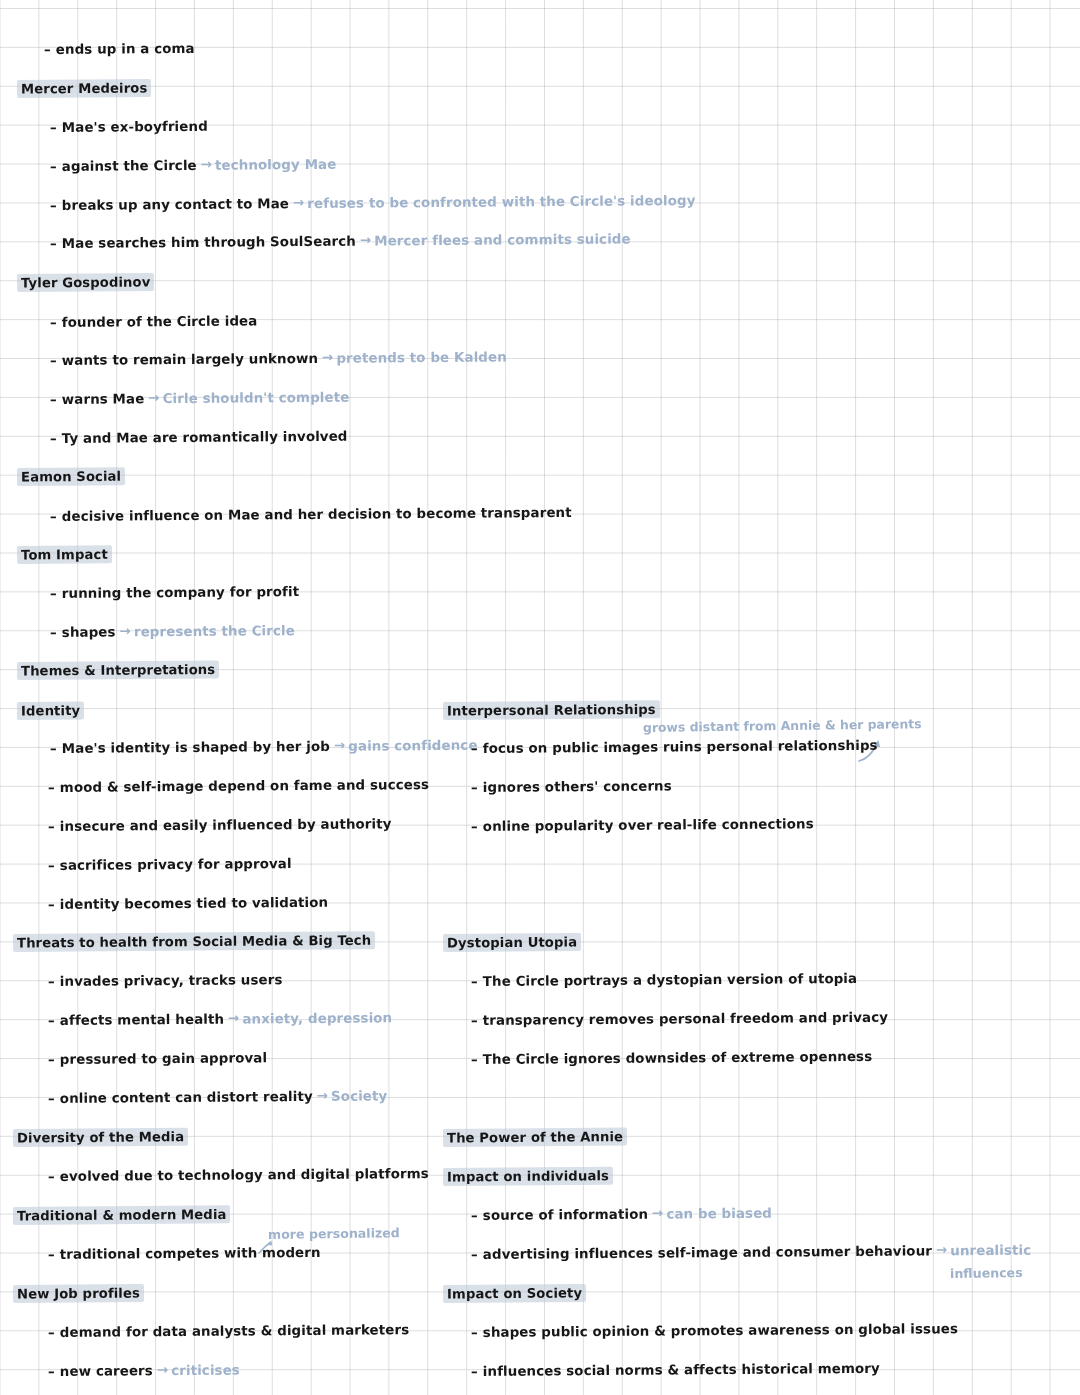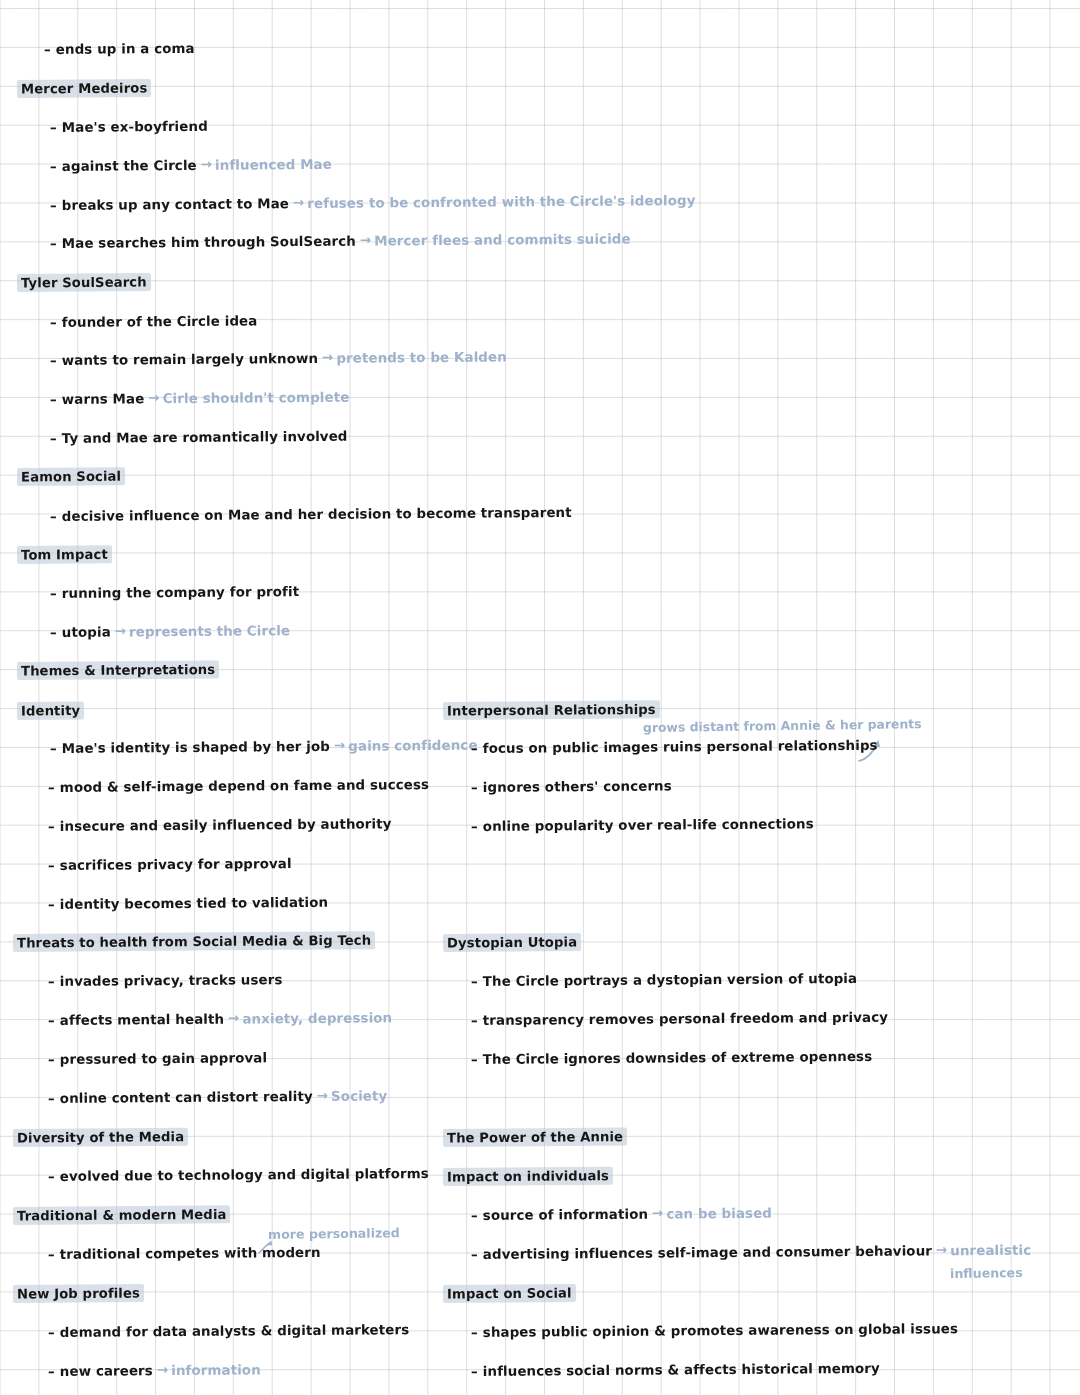--- a/index.html
+++ b/index.html
@@ -97,31 +97,31 @@
       <span class="dash">–</span><span>ends up in a coma</span>
     </div>
 
     <div class="line h-main" style="left:17px;top:81px;">
       <span class="hl">Mercer Medeiros</span>
     </div>
     <div class="line bullet" style="left:50px;top:120px;">
       <span class="dash">–</span><span>Mae's ex-boyfriend</span>
     </div>
     <div class="line bullet" style="left:50px;top:159px;">
-      <span class="dash">–</span><span>against the Circle</span><span class="ann"><span class="arw">→</span><span>influenced Mae</span></span>
+      <span class="dash">–</span><span>against the Circle</span><span class="ann"><span class="arw">→</span><span>technology Mae</span></span>
     </div>
     <div class="line bullet" style="left:50px;top:198px;">
       <span class="dash">–</span><span>breaks up any contact to Mae</span><span class="ann"><span class="arw">→</span><span>refuses to be confronted with the Circle's ideology</span></span>
     </div>
     <div class="line bullet" style="left:50px;top:236px;">
       <span class="dash">–</span><span>Mae searches him through SoulSearch</span><span class="ann"><span class="arw">→</span><span>Mercer flees and commits suicide</span></span>
     </div>
 
     <div class="line h-main" style="left:17px;top:275px;">
-      <span class="hl">Tyler SoulSearch</span>
+      <span class="hl">Tyler Gospodinov</span>
     </div>
     <div class="line bullet" style="left:50px;top:315px;">
       <span class="dash">–</span><span>founder of the Circle idea</span>
     </div>
     <div class="line bullet" style="left:50px;top:353px;">
       <span class="dash">–</span><span>wants to remain largely unknown</span><span class="ann"><span class="arw">→</span><span>pretends to be Kalden</span></span>
     </div>
     <div class="line bullet" style="left:50px;top:392px;">
       <span class="dash">–</span><span>warns Mae</span><span class="ann"><span class="arw">→</span><span>Cirle shouldn't complete</span></span>
     </div>
@@ -136,21 +136,21 @@
       <span class="dash">–</span><span>decisive influence on Mae and her decision to become transparent</span>
     </div>
 
     <div class="line h-main" style="left:17px;top:547px;">
       <span class="hl">Tom Impact</span>
     </div>
     <div class="line bullet" style="left:50px;top:586px;">
       <span class="dash">–</span><span>running the company for profit</span>
     </div>
     <div class="line bullet" style="left:50px;top:625px;">
-      <span class="dash">–</span><span>utopia</span><span class="ann"><span class="arw">→</span><span>represents the Circle</span></span>
+      <span class="dash">–</span><span>shapes</span><span class="ann"><span class="arw">→</span><span>represents the Circle</span></span>
     </div>
 
     <div class="line h-main" style="left:17px;top:663px;">
       <span class="hl">Themes &amp; Interpretations</span>
     </div>
 
     <div class="line h-sub" style="left:17px;top:703px;">
       <span class="hl">Identity</span>
     </div>
     <div class="line bullet" style="left:50px;top:741px;">
@@ -204,21 +204,21 @@
       <span class="dash">–</span><span>traditional competes with modern</span>
     </div>
 
     <div class="line h-sub" style="left:13px;top:1286px;">
       <span class="hl">New Job profiles</span>
     </div>
     <div class="line bullet" style="left:48px;top:1325px;">
       <span class="dash">–</span><span>demand for data analysts &amp; digital marketers</span>
     </div>
     <div class="line bullet" style="left:48px;top:1364px;">
-      <span class="dash">–</span><span>new careers</span><span class="ann"><span class="arw">→</span><span>information</span></span>
+      <span class="dash">–</span><span>new careers</span><span class="ann"><span class="arw">→</span><span>criticises</span></span>
     </div>
   </div>
 
   <div class="col col-right">
 
     <div class="line h-sub" style="left:6px;top:703px;">
       <span class="hl">Interpersonal Relationships</span>
     </div>
     <div class="float-ann" style="left:206px;top:720px;font-size:12.4px;">grows distant from Annie &amp; her parents</div>
     <svg class="curve" style="left:419px;top:737px;width:30px;height:26px;" viewBox="0 0 30 26">
@@ -257,21 +257,21 @@
     </div>
     <div class="line bullet" style="left:34px;top:1208px;">
       <span class="dash">–</span><span>source of information</span><span class="ann"><span class="arw">→</span><span>can be biased</span></span>
     </div>
     <div class="line bullet" style="left:34px;top:1247px;">
       <span class="dash">–</span><span>advertising influences self-image and consumer behaviour</span><span class="ann"><span class="arw">→</span><span>unrealistic</span></span>
     </div>
     <div class="float-ann" style="left:513px;top:1266px;font-size:12.6px;">influences</div>
 
     <div class="line h-sub" style="left:6px;top:1286px;">
-      <span class="hl">Impact on Social</span>
+      <span class="hl">Impact on Society</span>
     </div>
     <div class="line bullet" style="left:34px;top:1325px;">
       <span class="dash">–</span><span>shapes public opinion &amp; promotes awareness on global issues</span>
     </div>
     <div class="line bullet" style="left:34px;top:1364px;">
       <span class="dash">–</span><span>influences social norms &amp; affects historical memory</span>
     </div>
   </div>
 
 </div>

